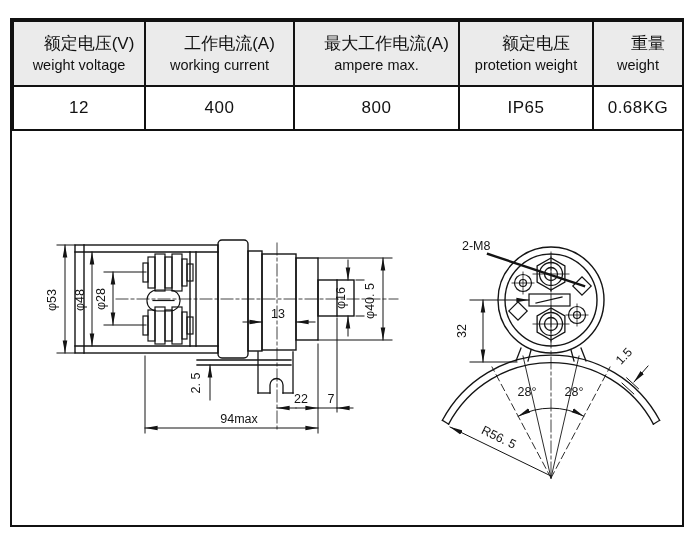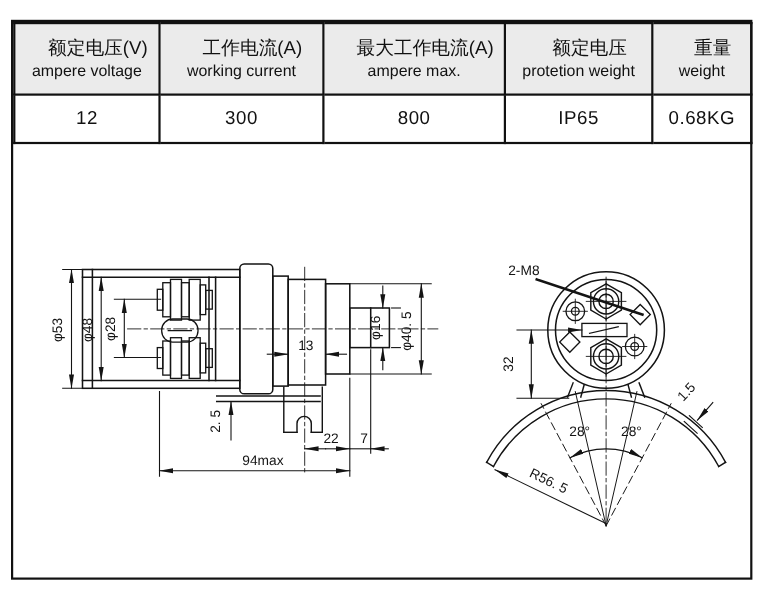--- a/index.html
+++ b/index.html
@@ -28,21 +28,21 @@
         <col style="width:132px">
           <col style="width:149px">
           <col style="width:165px">
         <col style="width:134px">
           <col style="width:90px">
       </colgroup>
       <thead>
         <tr>
           <th>
             <div class="zh">额定电压(V)</div>
-            <div class="en">ampere voltage</div>
+            <div class="en">weight voltage</div>
           </th>
           <th>
             <div class="zh">工作电流(A)</div>
             <div class="en">working current</div>
           </th>
           <th>
             <div class="zh">最大工作电流(A)</div>
             <div class="en">ampere max.</div>
           </th>
           <th>
@@ -51,21 +51,21 @@
           </th>
           <th>
             <div class="zh">重量</div>
             <div class="en">weight</div>
           </th>
         </tr>
       </thead>
       <tbody>
         <tr>
           <td>12</td>
-          <td>300</td>
+          <td>400</td>
           <td>800</td>
           <td>IP65</td>
           <td>0.68KG</td>
         </tr>
       </tbody>
     </table>
 
     <svg style="position:absolute;left:0;top:156px;display:block;" width="670" height="349" viewBox="12 176 670 349" preserveAspectRatio="none" stroke="#141414" fill="none" stroke-width="1.3" stroke-linecap="square">
 
       <defs>

